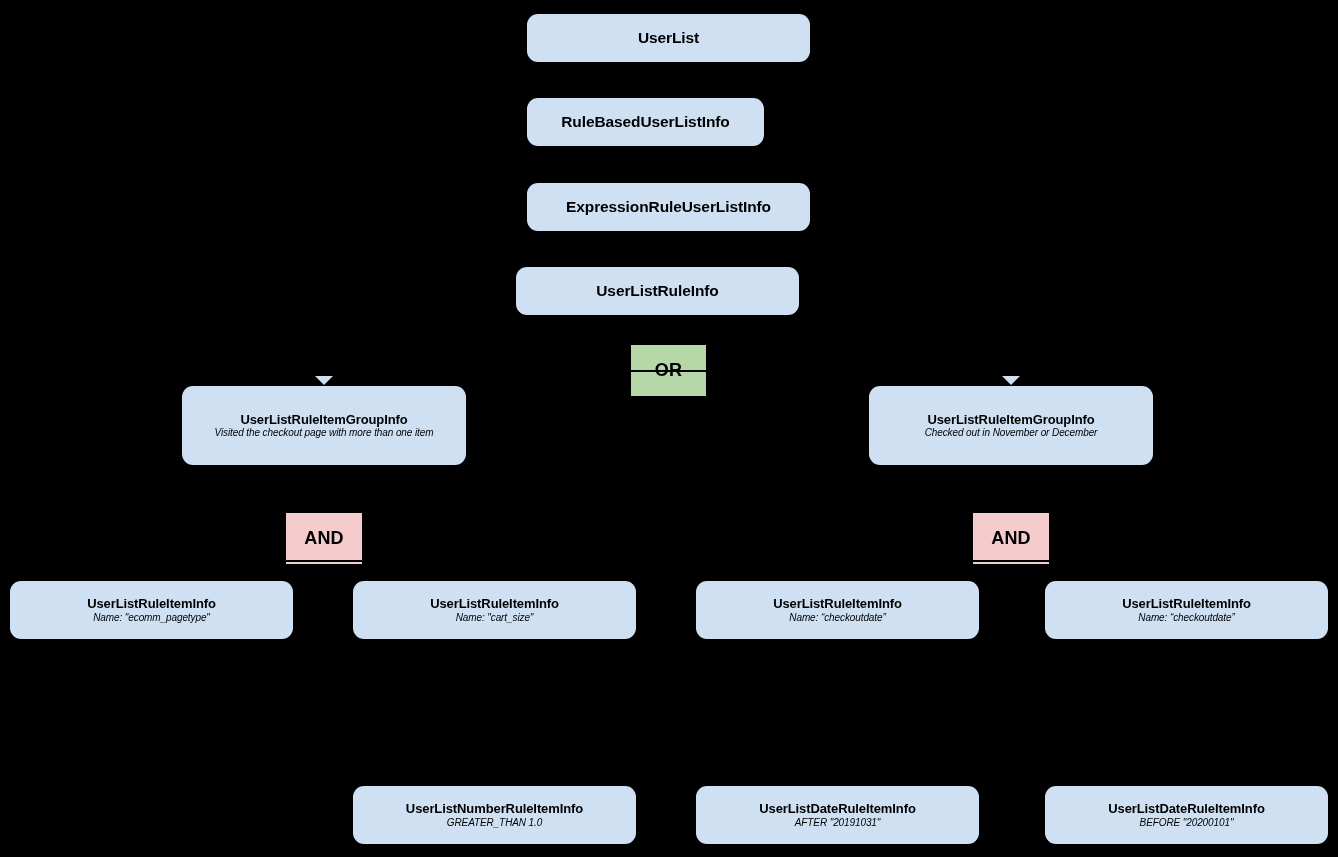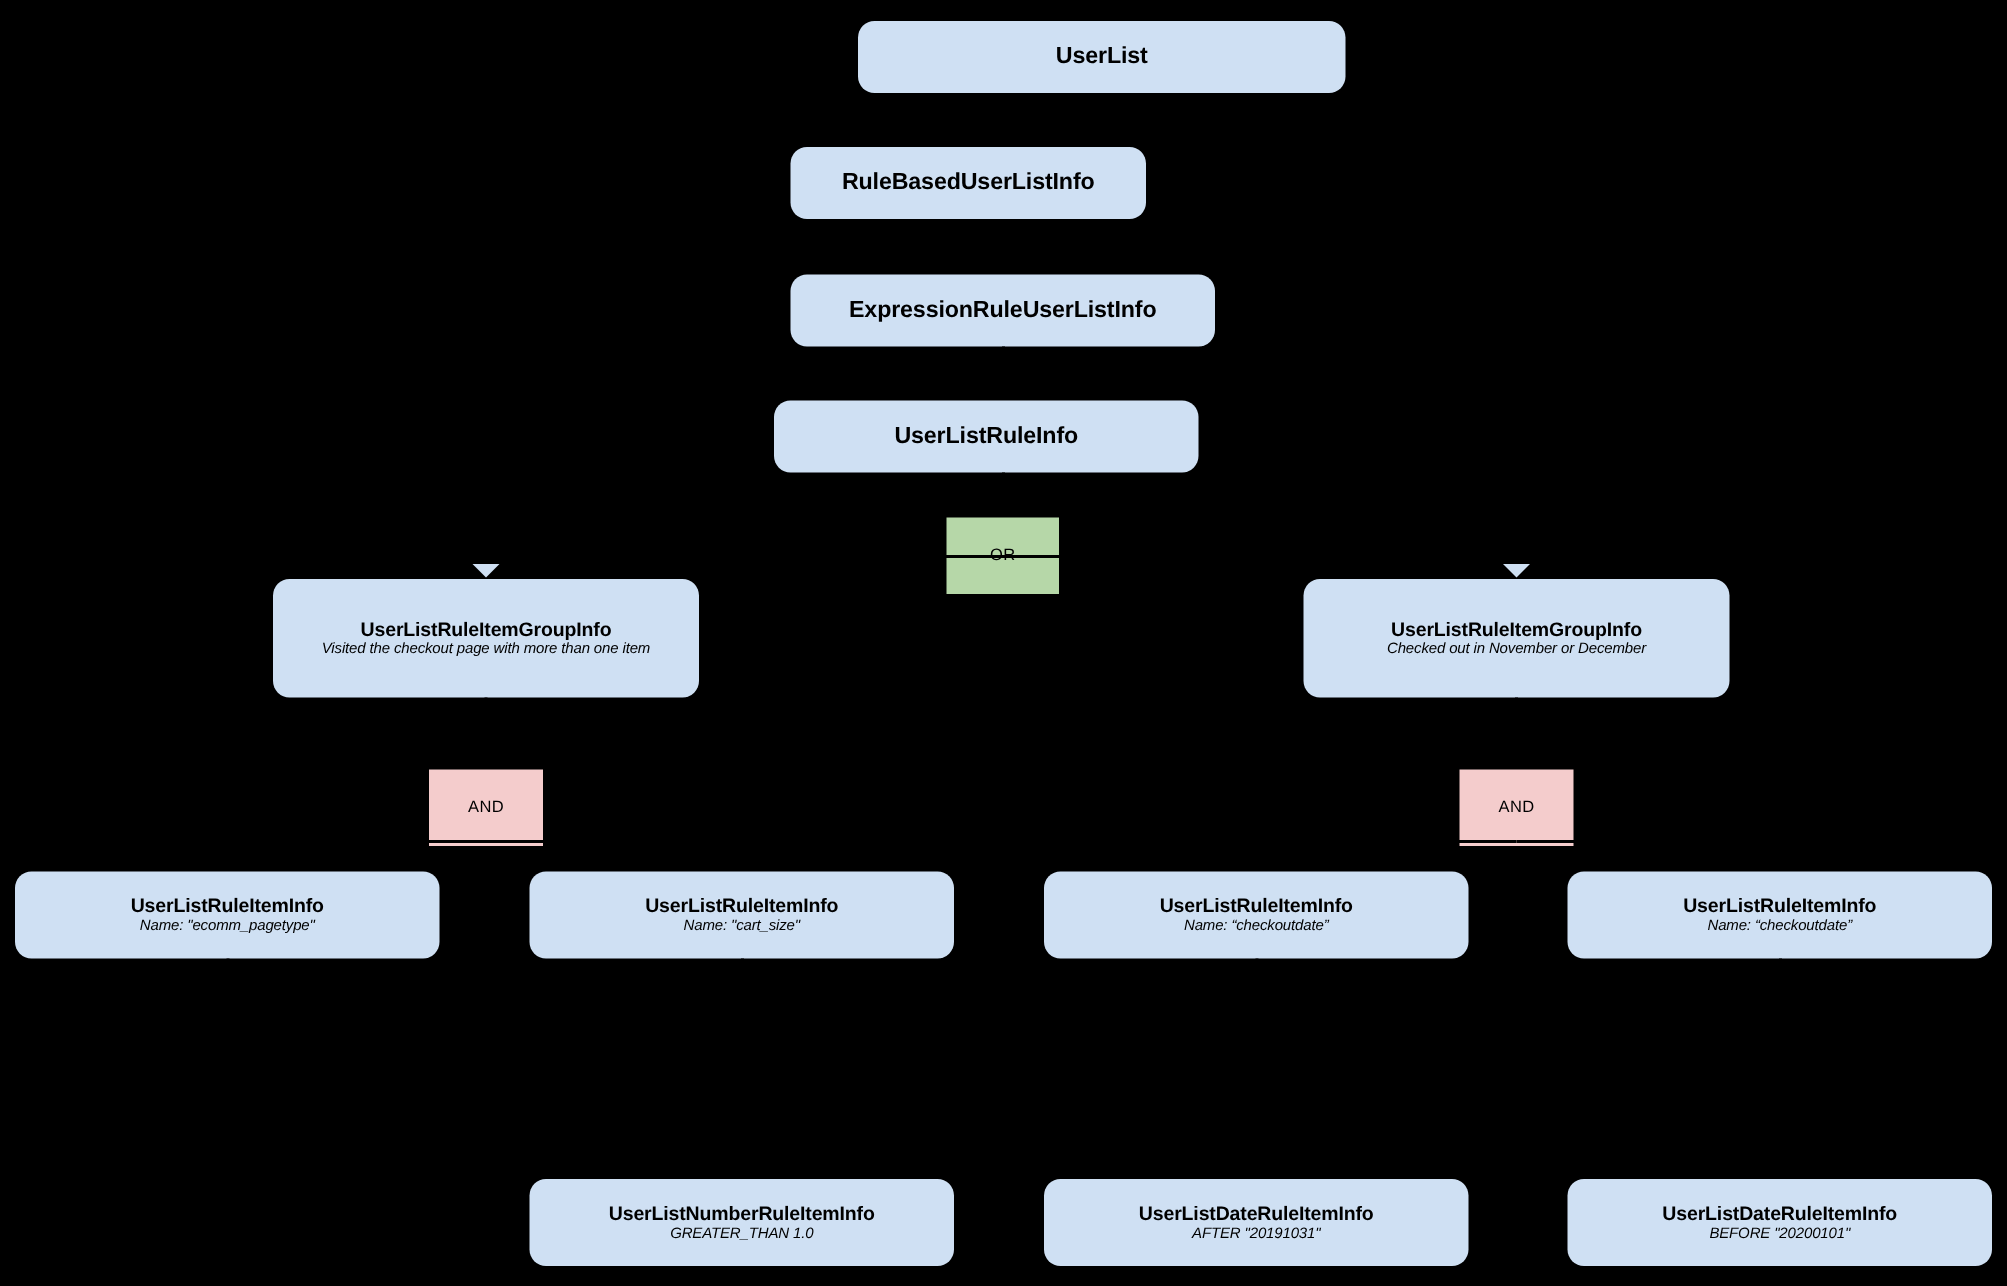--- a/index.html
+++ b/index.html
@@ -43,22 +43,22 @@
     letter-spacing: -0.1px;
   }
   .entity.single .title {
     font-size: 15.5px;
   }
   
   .op {
     border-radius: 0;
   }
   .op .title {
-    font-weight: normal;
-    font-size: 11px;
+    font-weight: bold;
+    font-size: 18px;
     letter-spacing: 0.2px;
   }
   .op.or  { background: #b6d7a8; }
   .op.and { background: #f4cccc; }
 
   
   .notch {
     position: absolute;
     width: 0;
     height: 0;
@@ -71,21 +71,21 @@
     position: absolute;
     background: #000000;
     pointer-events: none;
   }
 </style>
 </head>
 <body>
 
 <div id="canvas">
 
-  <div class="node entity single" style="left:527px; top:14px; width:325px; height:48px;margin-left:45px;">
+  <div class="node entity single" style="left:527px; top:14px; width:283px; height:48px;">
     <div class="title">UserList</div>
   </div>
   <div class="edge" style="left:668px; top:62px; width:2px; height:36px;"></div>
 
   <div class="node entity single" style="left:527px; top:98px; width:237px; height:48px;">
     <div class="title">RuleBasedUserListInfo</div>
   </div>
   <div class="edge" style="left:668px; top:146px; width:2px; height:37px;"></div>
 
   <div class="node entity single" style="left:527px; top:183px; width:283px; height:48px;">

